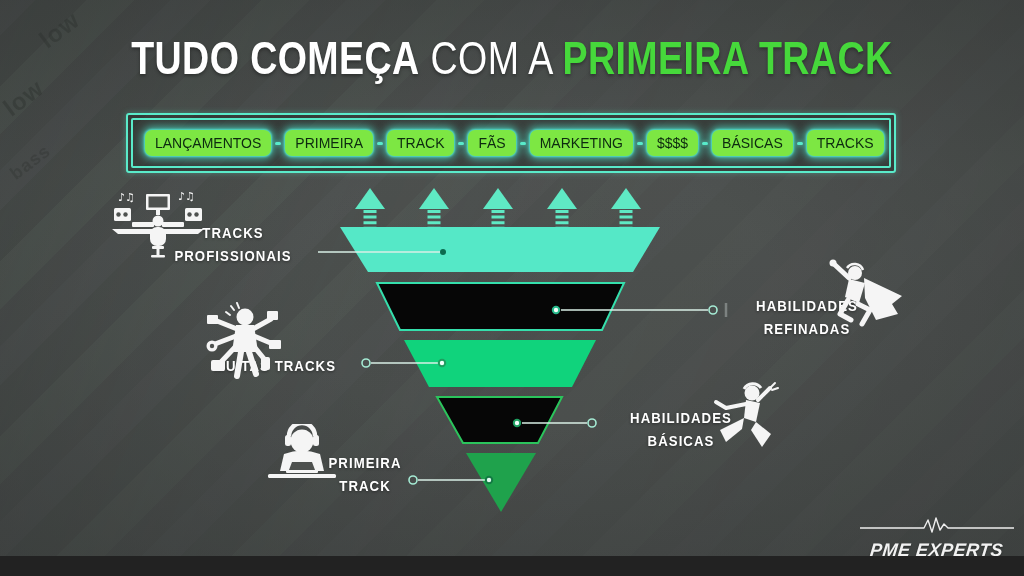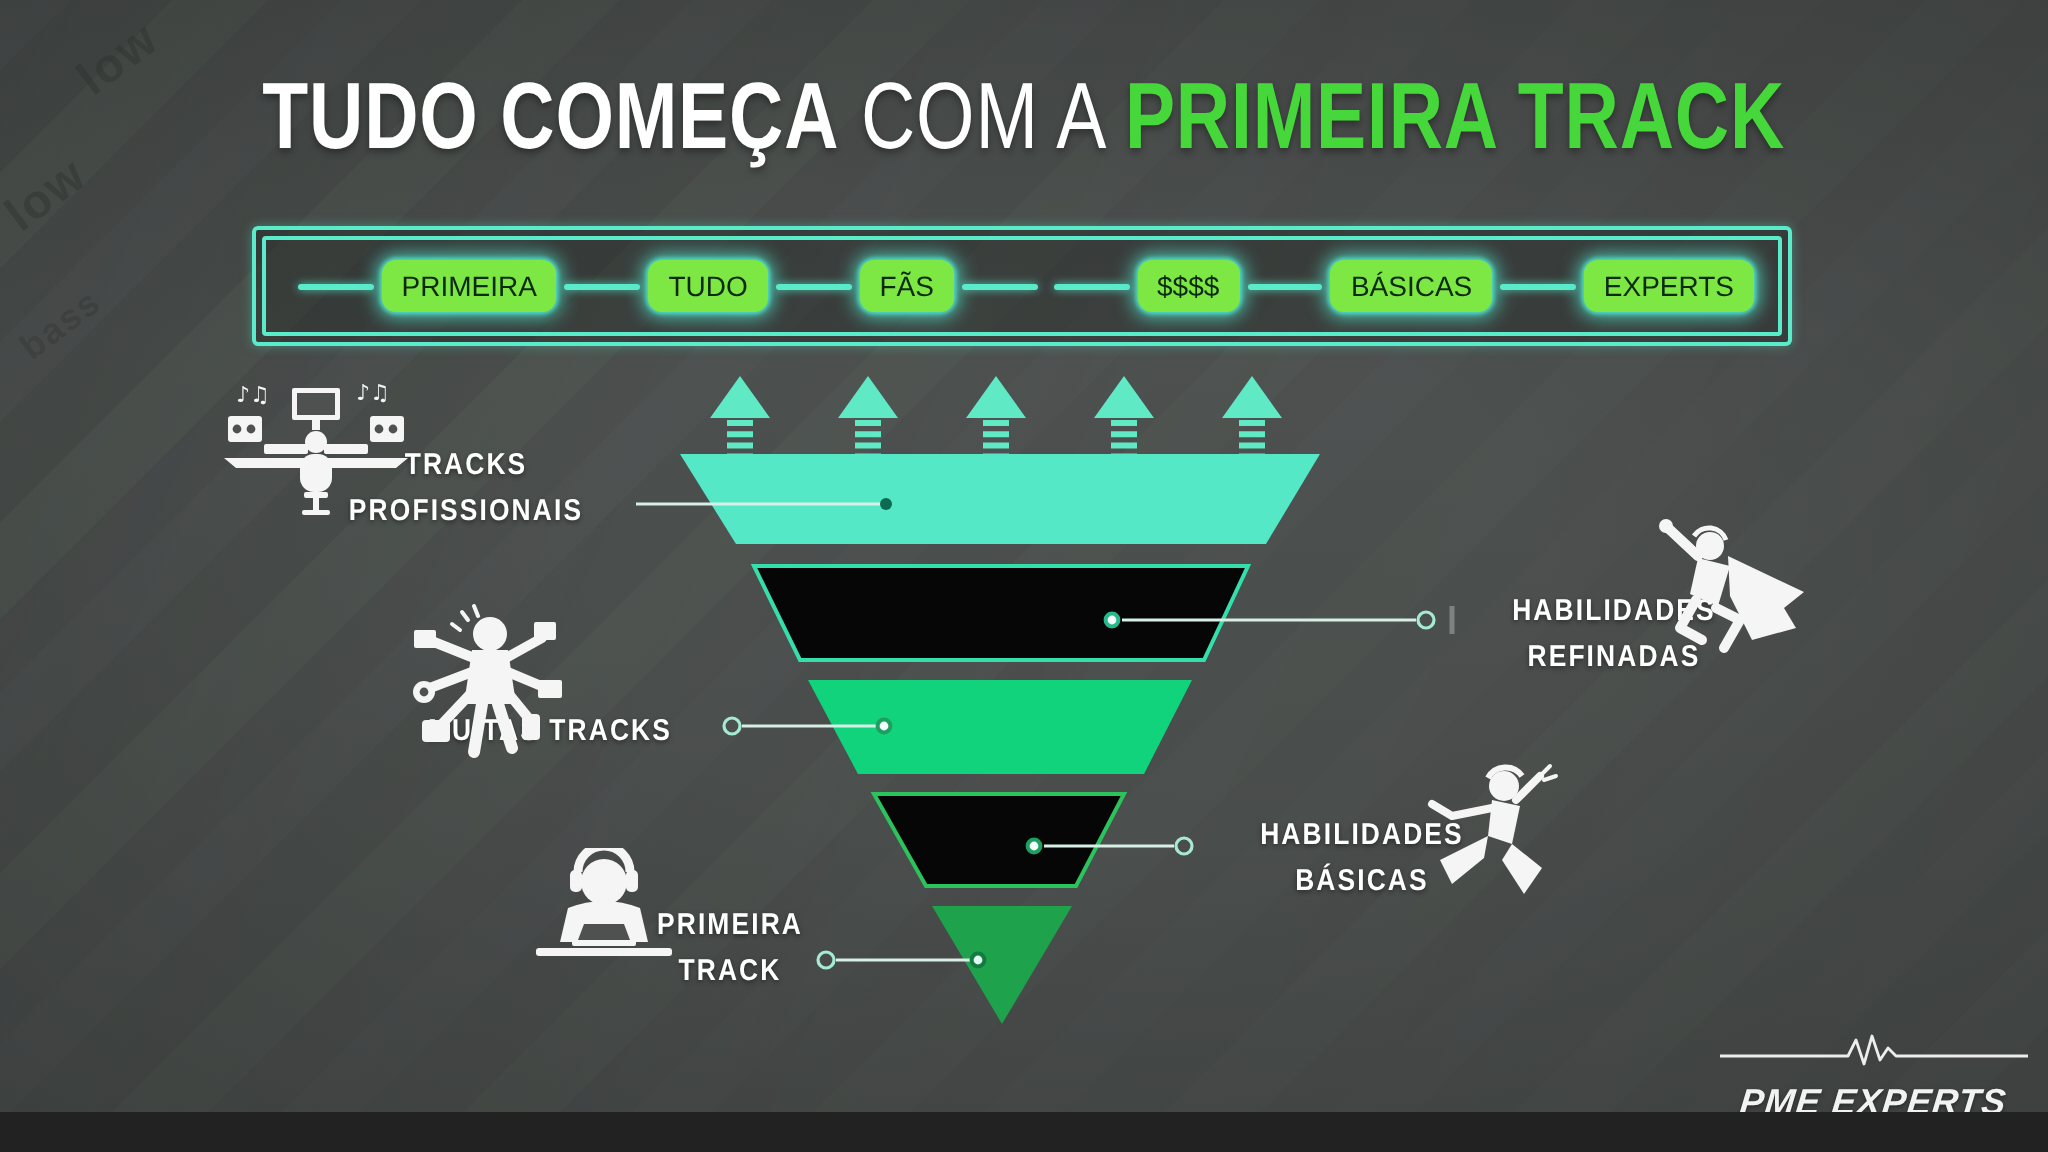--- a/index.html
+++ b/index.html
@@ -93,33 +93,35 @@
   <div class="bg-shade"></div>
 
   <div class="title-wrap">
     <div class="title-inner">
       <span class="title-bold">TUDO COMEÇA</span><span class="title-light"> COM A </span><span class="title-accent">PRIMEIRA TRACK</span>
     </div>
   </div>
 
   <div class="bar-outer">
     <div class="bar-inner">
+      <span class="pill">LANÇAMENTOS</span>
       <span class="bar-connector"></span>
       <span class="pill">PRIMEIRA</span>
       <span class="bar-connector"></span>
-      <span class="pill">TUDO</span>
+      <span class="pill">TRACK</span>
       <span class="bar-connector"></span>
       <span class="pill">FÃS</span>
       <span class="bar-connector"></span>
+      <span class="pill">MARKETING</span>
       <span class="bar-connector"></span>
       <span class="pill">$$$$</span>
       <span class="bar-connector"></span>
       <span class="pill">BÁSICAS</span>
       <span class="bar-connector"></span>
-      <span class="pill">EXPERTS</span>
+      <span class="pill">TRACKS</span>
     </div>
   </div>
 
   <svg style="position:absolute;left:300px;top:180px;" width="430" height="350" viewBox="300 180 430 350">
 
     <g fill="#5fe9c4" stroke="#5fe9c4">
       <g>
           <polygon points="355,209 385,209 370,188" stroke="none"></polygon>
           <line x1="370" y1="210" x2="370" y2="227" stroke-width="13" stroke-dasharray="3 2.6"></line>
         </g>

